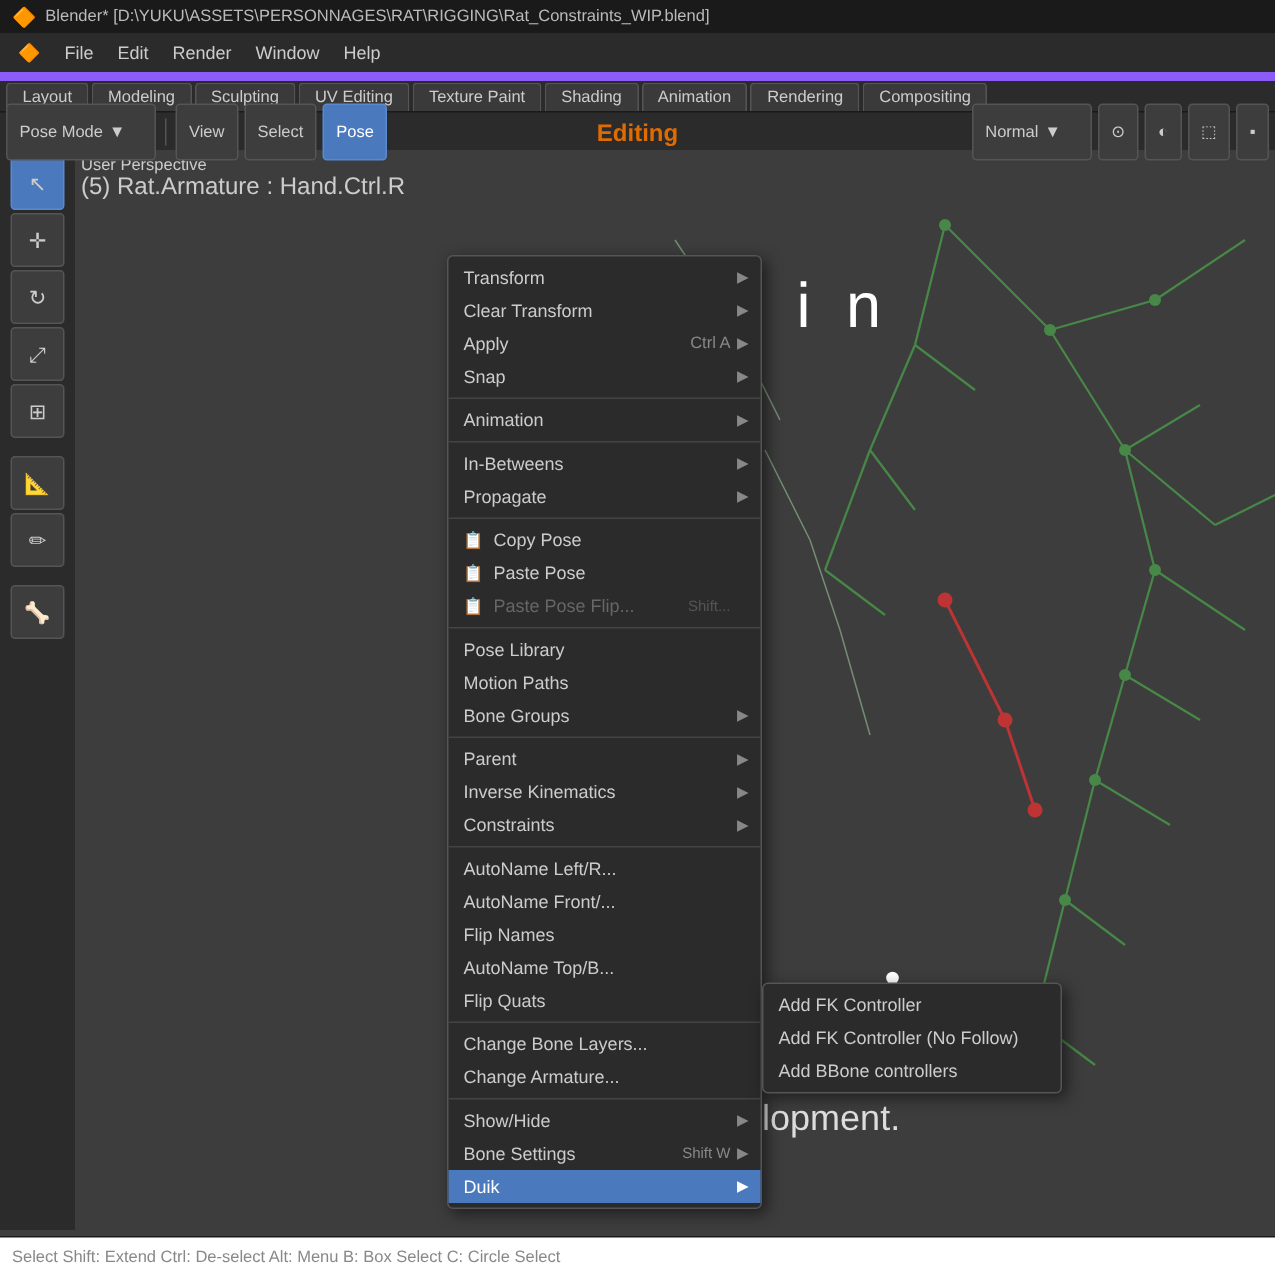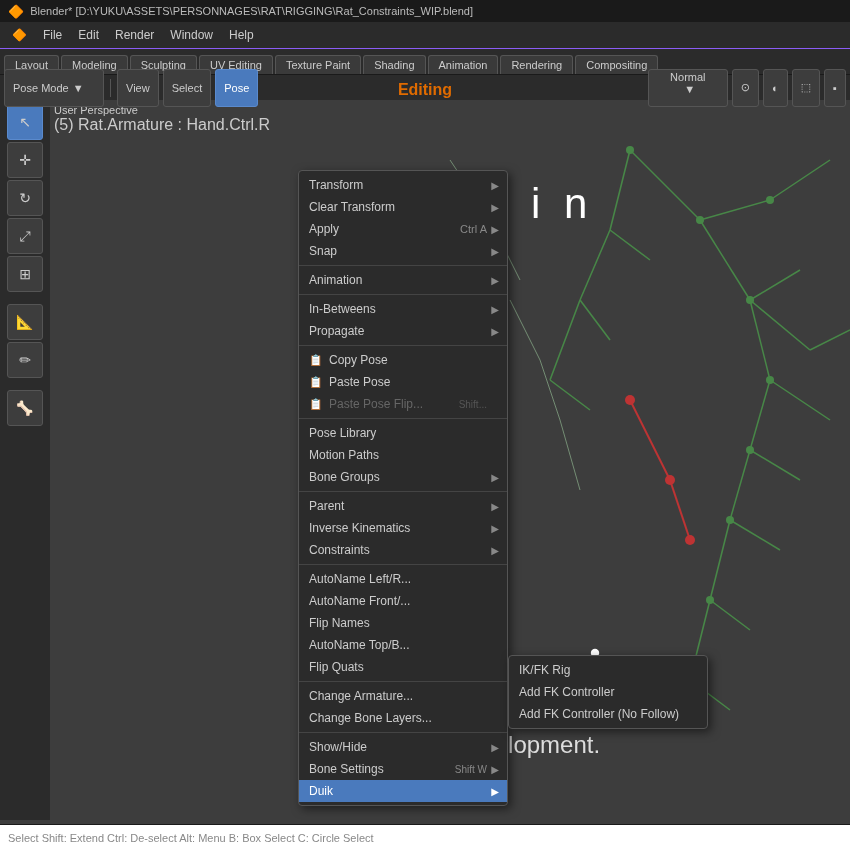--- a/index.html
+++ b/index.html
@@ -73,21 +73,21 @@
     .toolbar-spacer { flex: 1; }
 
     
     #workspace-tabs {
       width: 100%;
       height: 26px;
       background: #2b2b2b;
       display: flex;
       align-items: flex-end;
       padding: 0 4px;
-      border-top: 1px solid #8b5cf6;
+      border-top: 6px solid #8b5cf6;
       position: relative;
       z-index: 100;
     }
     .workspace-tab {
       color: #ccc;
       font-size: 11px;
       padding: 3px 10px;
       cursor: pointer;
       border-radius: 3px 3px 0 0;
       background: #3a3a3a;
@@ -315,21 +315,21 @@
     <span>Pose Mode</span>
     <span style="margin-left:4px;">▼</span>
   </div>
   <div class="toolbar-separator"></div>
   <div class="toolbar-btn">View</div>
   <div class="toolbar-btn">Select</div>
   <div class="toolbar-btn active">Pose</div>
   <div class="toolbar-spacer"></div>
   <div id="mode-overlay">Editing</div>
   <div style="flex:1;"></div>
-  <div class="toolbar-btn" style="width:80px;flex-direction:column;">
+  <div class="toolbar-btn" style="width:80px;">
     <span>Normal</span>
     <span style="margin-left:4px;">▼</span>
   </div>
   <div class="toolbar-btn">⊙</div>
   <div class="toolbar-btn">◐</div>
   <div class="toolbar-btn">⬚</div>
   <div class="toolbar-btn">▪</div>
 </div>
 
 <div id="left-sidebar">
@@ -534,49 +534,49 @@
       <span>Flip Names</span>
     </div>
     <div class="menu-section-item">
       <span>AutoName Top/B...</span>
     </div>
     <div class="menu-section-item">
       <span>Flip Quats</span>
     </div>
     <div class="menu-divider"></div>
     <div class="menu-section-item">
+      <span>Change Bone Layers...</span>
+    </div>
+    <div class="menu-section-item">
       <span>Change Armature...</span>
-    </div>
-    <div class="menu-section-item">
-      <span>Change Bone Layers...</span>
     </div>
     <div class="menu-divider"></div>
     <div class="menu-section-item">
       <span>Show/Hide</span>
       <span class="arrow">▶</span>
     </div>
     <div class="menu-section-item">
       <span>Bone Settings</span>
       <span style="position:absolute;right:20px;color:#888;font-size:10px;">Shift W</span>
       <span class="arrow">▶</span>
     </div>
     <div class="menu-section-item highlighted">
       <span>Duik</span>
       <span class="arrow" style="color:#fff;">▶</span>
     </div>
   </div>
 
   <div id="duik-submenu">
     <div class="menu-section-item">
-      <span>IK/FK Rig</span>
-    </div>
-    <div class="menu-section-item">
       <span>Add FK Controller</span>
     </div>
     <div class="menu-section-item">
       <span>Add FK Controller (No Follow)</span>
+    </div>
+    <div class="menu-section-item">
+      <span>Add BBone controllers</span>
     </div>
   </div>
 </div>
 
 <div id="status-bar">
   <span style="color:#888; font-size:11px;">Select  Shift: Extend  Ctrl: De-select  Alt: Menu  B: Box Select  C: Circle Select</span>
 </div>
 
 </body></html>

